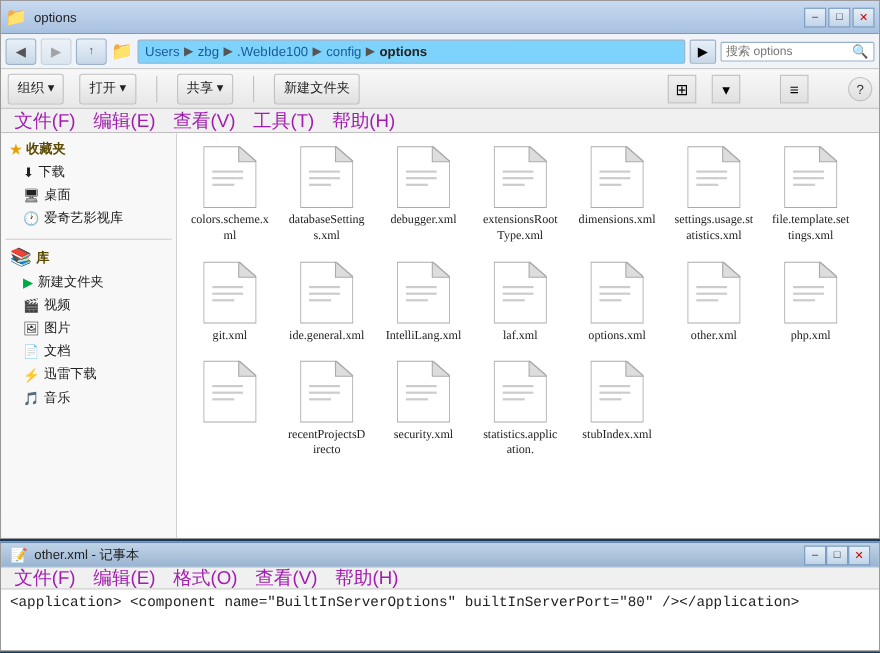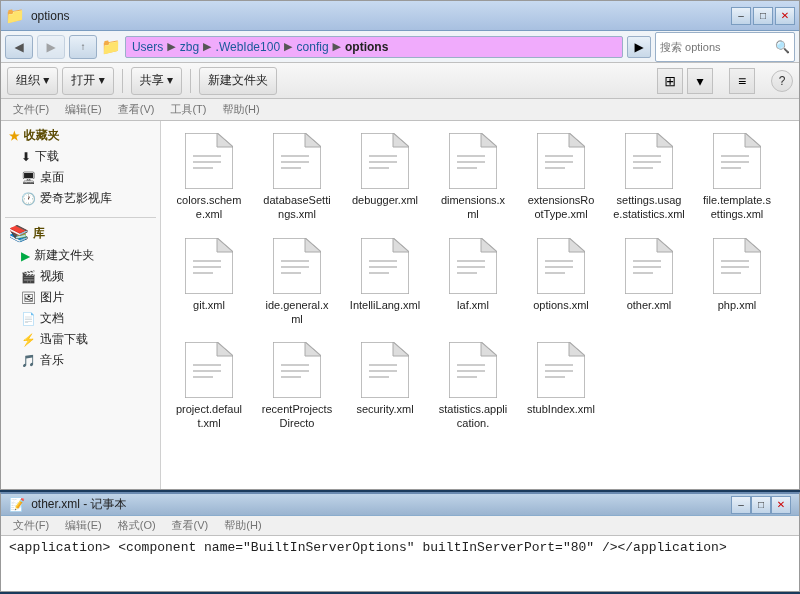--- a/index.html
+++ b/index.html
@@ -78,21 +78,21 @@
       display: flex;
       align-items: center;
       justify-content: center;
       font-size: 12px;
       color: #555;
     }
 
     .address-path {
       flex: 1;
       height: 22px;
-      background: #f0abfc;
+      background: #7dd3fc;
       border: 1px solid #9ab0c8;
       border-radius: 2px;
       display: flex;
       align-items: center;
       padding: 0 6px;
       gap: 4px;
       font-size: 12px;
       color: #222;
       overflow: hidden;
     }
@@ -120,21 +120,21 @@
       border-radius: 2px;
       cursor: pointer;
       display: flex;
       align-items: center;
       justify-content: center;
       font-size: 12px;
     }
 
     .search-box {
       width: 140px;
-      height: 30px;
+      height: 18px;
       background: white;
       border: 1px solid #9ab0c8;
       border-radius: 2px;
       display: flex;
       align-items: center;
       padding: 0 4px;
       gap: 4px;
     }
 
     .search-input {
@@ -153,21 +153,21 @@
     }
 
     
     .toolbar {
       height: 36px;
       background: linear-gradient(to bottom, #f8f8f8, #e8e8e8);
       border-bottom: 1px solid #c0c0c0;
       display: flex;
       align-items: center;
       padding: 0 6px;
-      gap: 4px;
+      gap: 14px;
     }
 
     .toolbar-btn {
       height: 28px;
       padding: 0 8px;
       background: linear-gradient(to bottom, #f8f8f8, #e0e0e0);
       border: 1px solid #c0c0c0;
       border-radius: 3px;
       cursor: pointer;
       display: flex;
@@ -218,22 +218,22 @@
       background: #f0f0f0;
       border-bottom: 1px solid #c0c0c0;
       display: flex;
       align-items: center;
       padding: 0 4px;
     }
 
     .menu-item {
       padding: 2px 8px;
       cursor: pointer;
-      font-size: 11px;
-      color: #737373;
+      font-size: 17px;
+      color: #a21caf;
       border-radius: 2px;
     }
 
     
     .main-content {
       flex: 1;
       display: flex;
       overflow: hidden;
     }
 
@@ -283,20 +283,21 @@
     
     .file-grid {
       flex: 1;
       overflow-y: auto;
       padding: 8px;
       display: flex;
       flex-wrap: wrap;
       align-content: flex-start;
       gap: 8px;
       background: white;
+      font-family: Liberation Serif, serif;
     }
 
     .file-item {
       width: 80px;
       display: flex;
       flex-direction: column;
       align-items: center;
       gap: 4px;
       padding: 4px;
       cursor: pointer;
@@ -544,40 +545,40 @@
             <div class="file-label">debugger.xml</div>
           </div>
           <div class="file-item">
             <div class="file-icon"><svg viewBox="0 0 48 56" xmlns="http://www.w3.org/2000/svg">
     <polygon points="0,0 32,0 48,14 48,56 0,56" fill="white" stroke="#aaa" stroke-width="1.5"></polygon>
     <polygon points="32,0 32,14 48,14" fill="#ddd" stroke="#aaa" stroke-width="1"></polygon>
     <rect x="8" y="22" width="28" height="2" fill="#ccc"></rect>
     <rect x="8" y="28" width="28" height="2" fill="#ccc"></rect>
     <rect x="8" y="34" width="20" height="2" fill="#ccc"></rect>
   </svg></div>
+            <div class="file-label">extensionsRootType.xml</div>
+          </div>
+          <div class="file-item">
+            <div class="file-icon"><svg viewBox="0 0 48 56" xmlns="http://www.w3.org/2000/svg">
+    <polygon points="0,0 32,0 48,14 48,56 0,56" fill="white" stroke="#aaa" stroke-width="1.5"></polygon>
+    <polygon points="32,0 32,14 48,14" fill="#ddd" stroke="#aaa" stroke-width="1"></polygon>
+    <rect x="8" y="22" width="28" height="2" fill="#ccc"></rect>
+    <rect x="8" y="28" width="28" height="2" fill="#ccc"></rect>
+    <rect x="8" y="34" width="20" height="2" fill="#ccc"></rect>
+  </svg></div>
             <div class="file-label">dimensions.xml</div>
           </div>
           <div class="file-item">
             <div class="file-icon"><svg viewBox="0 0 48 56" xmlns="http://www.w3.org/2000/svg">
     <polygon points="0,0 32,0 48,14 48,56 0,56" fill="white" stroke="#aaa" stroke-width="1.5"></polygon>
     <polygon points="32,0 32,14 48,14" fill="#ddd" stroke="#aaa" stroke-width="1"></polygon>
     <rect x="8" y="22" width="28" height="2" fill="#ccc"></rect>
     <rect x="8" y="28" width="28" height="2" fill="#ccc"></rect>
     <rect x="8" y="34" width="20" height="2" fill="#ccc"></rect>
   </svg></div>
-            <div class="file-label">extensionsRootType.xml</div>
-          </div>
-          <div class="file-item">
-            <div class="file-icon"><svg viewBox="0 0 48 56" xmlns="http://www.w3.org/2000/svg">
-    <polygon points="0,0 32,0 48,14 48,56 0,56" fill="white" stroke="#aaa" stroke-width="1.5"></polygon>
-    <polygon points="32,0 32,14 48,14" fill="#ddd" stroke="#aaa" stroke-width="1"></polygon>
-    <rect x="8" y="22" width="28" height="2" fill="#ccc"></rect>
-    <rect x="8" y="28" width="28" height="2" fill="#ccc"></rect>
-    <rect x="8" y="34" width="20" height="2" fill="#ccc"></rect>
-  </svg></div>
             <div class="file-label">settings.usage.statistics.xml</div>
           </div>
           <div class="file-item">
             <div class="file-icon"><svg viewBox="0 0 48 56" xmlns="http://www.w3.org/2000/svg">
     <polygon points="0,0 32,0 48,14 48,56 0,56" fill="white" stroke="#aaa" stroke-width="1.5"></polygon>
     <polygon points="32,0 32,14 48,14" fill="#ddd" stroke="#aaa" stroke-width="1"></polygon>
     <rect x="8" y="22" width="28" height="2" fill="#ccc"></rect>
     <rect x="8" y="28" width="28" height="2" fill="#ccc"></rect>
     <rect x="8" y="34" width="20" height="2" fill="#ccc"></rect>
   </svg></div>
@@ -654,21 +655,20 @@
             <div class="file-label">php.xml</div>
           </div>
           <div class="file-item">
             <div class="file-icon"><svg viewBox="0 0 48 56" xmlns="http://www.w3.org/2000/svg">
     <polygon points="0,0 32,0 48,14 48,56 0,56" fill="white" stroke="#aaa" stroke-width="1.5"></polygon>
     <polygon points="32,0 32,14 48,14" fill="#ddd" stroke="#aaa" stroke-width="1"></polygon>
     <rect x="8" y="22" width="28" height="2" fill="#ccc"></rect>
     <rect x="8" y="28" width="28" height="2" fill="#ccc"></rect>
     <rect x="8" y="34" width="20" height="2" fill="#ccc"></rect>
   </svg></div>
-            <div class="file-label">project.default.xml</div>
           </div>
           <div class="file-item">
             <div class="file-icon"><svg viewBox="0 0 48 56" xmlns="http://www.w3.org/2000/svg">
     <polygon points="0,0 32,0 48,14 48,56 0,56" fill="white" stroke="#aaa" stroke-width="1.5"></polygon>
     <polygon points="32,0 32,14 48,14" fill="#ddd" stroke="#aaa" stroke-width="1"></polygon>
     <rect x="8" y="22" width="28" height="2" fill="#ccc"></rect>
     <rect x="8" y="28" width="28" height="2" fill="#ccc"></rect>
     <rect x="8" y="34" width="20" height="2" fill="#ccc"></rect>
   </svg></div>
             <div class="file-label">recentProjectsDirecto</div>

